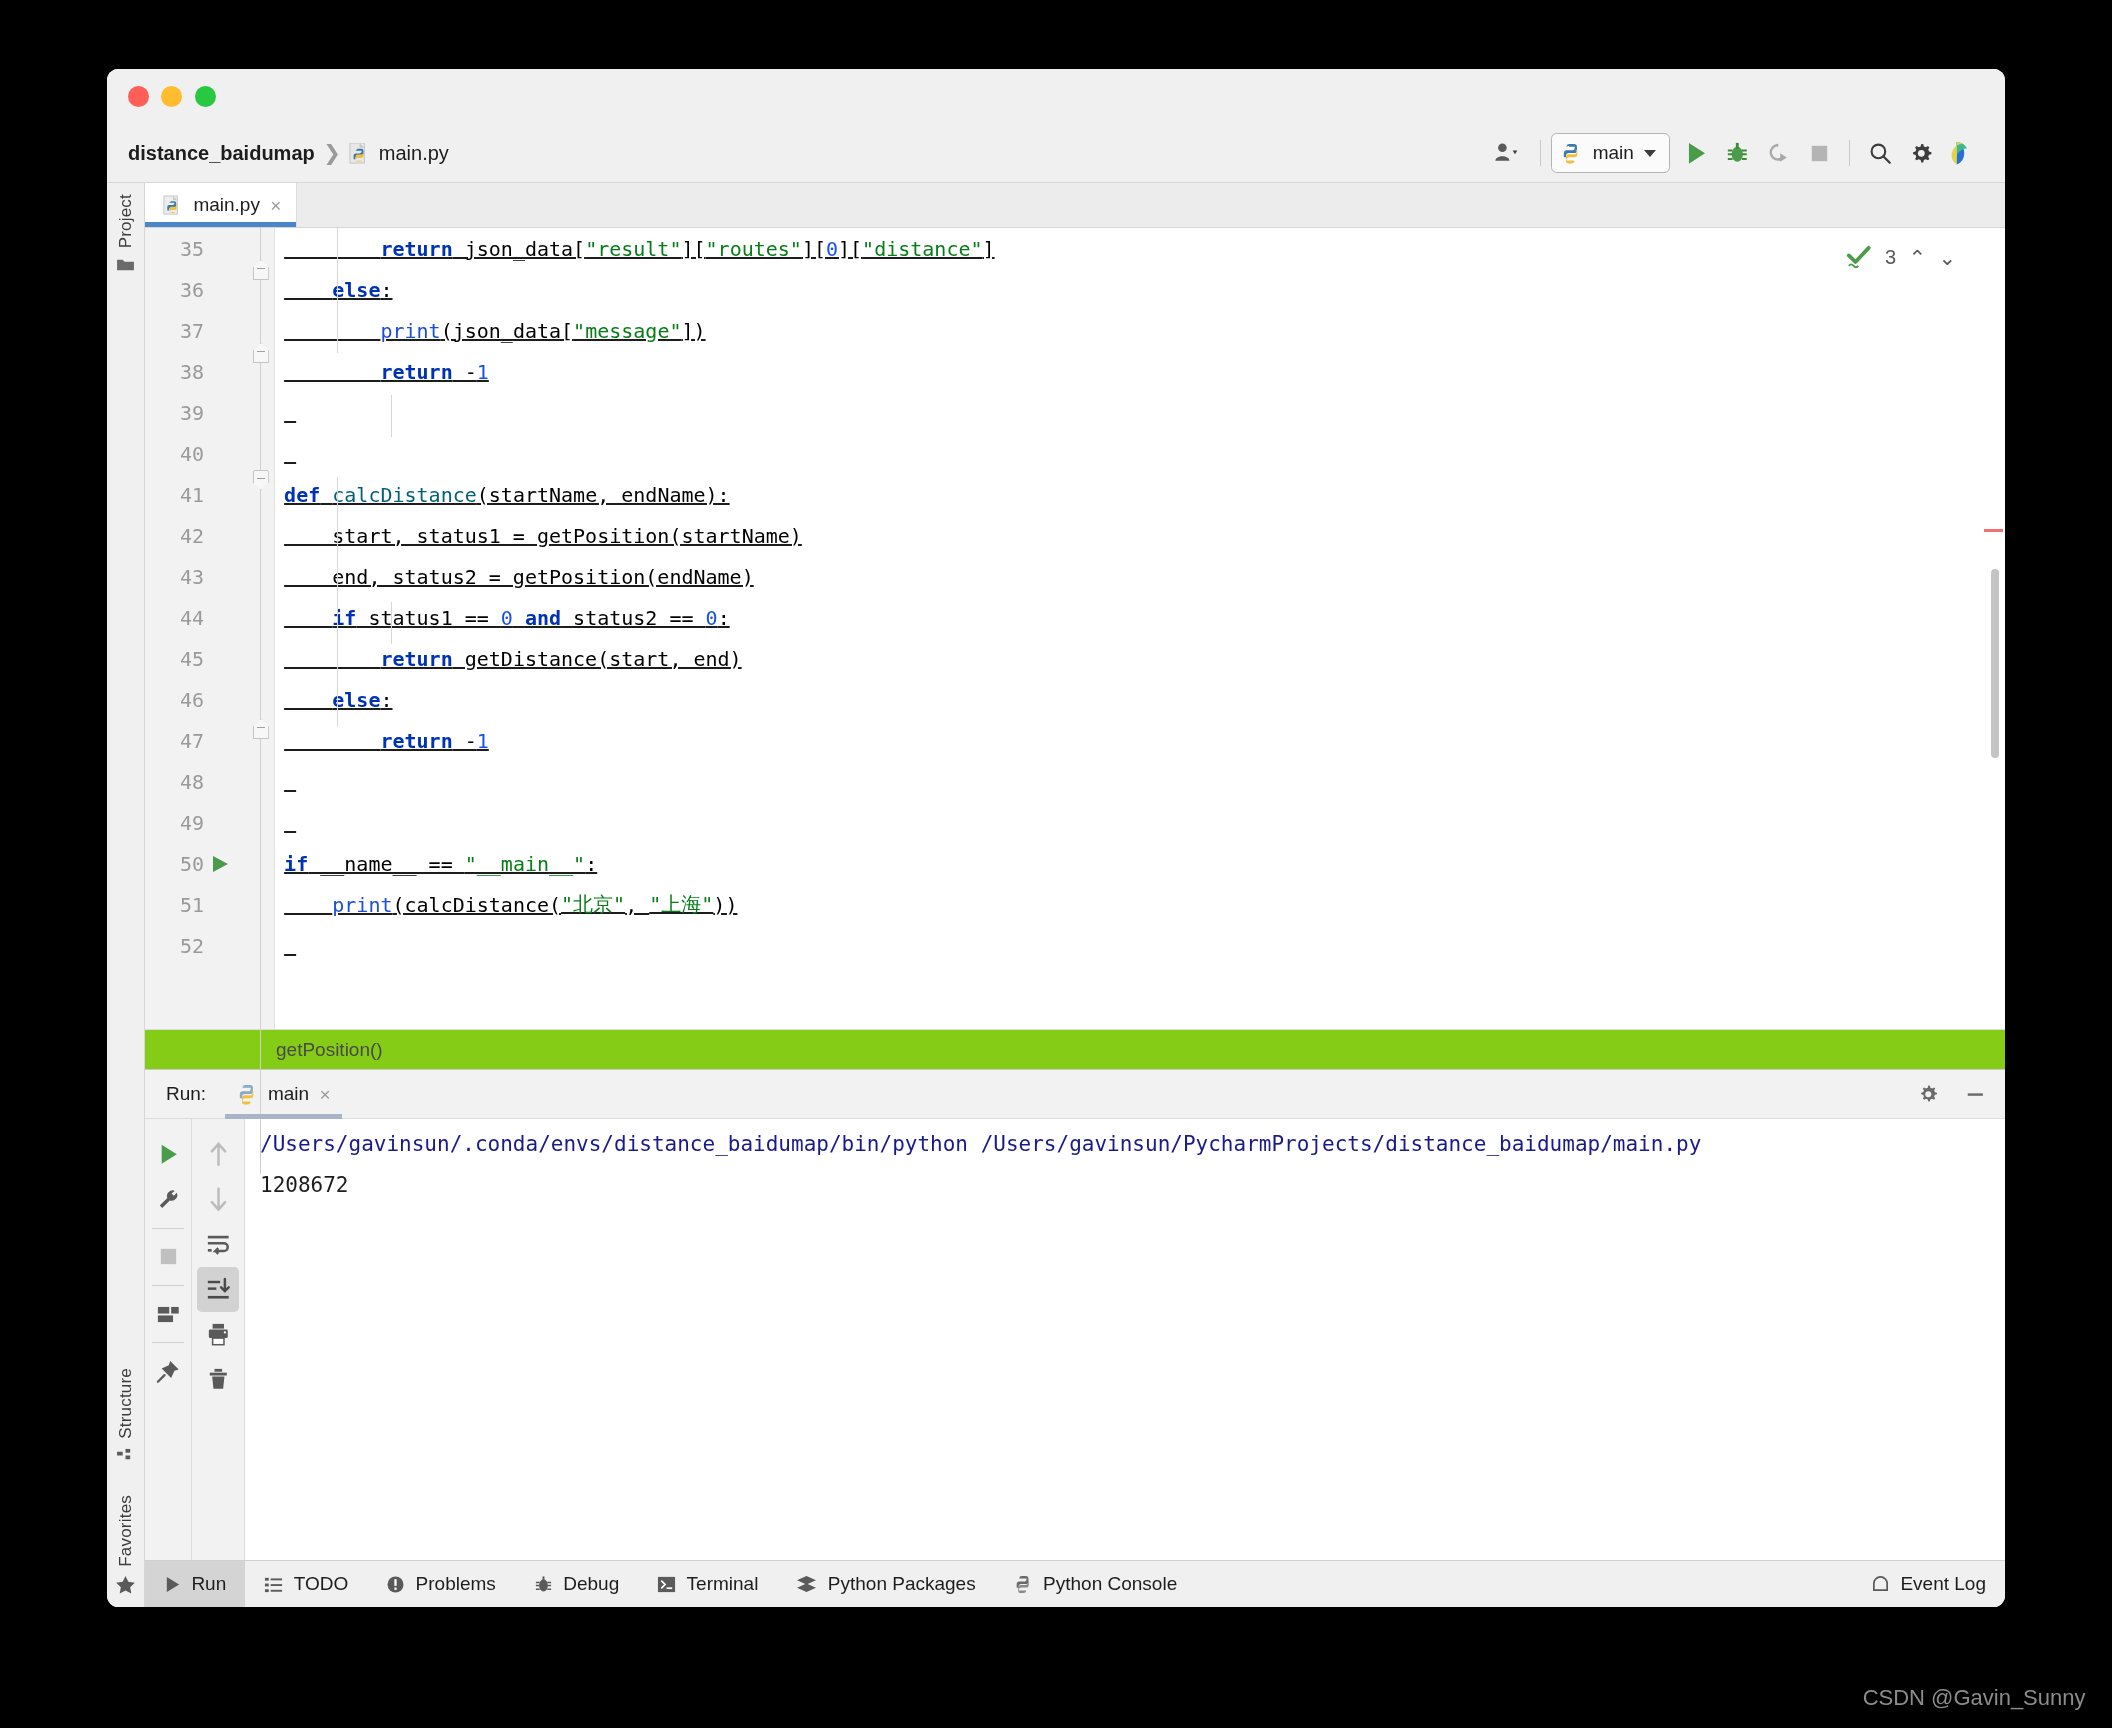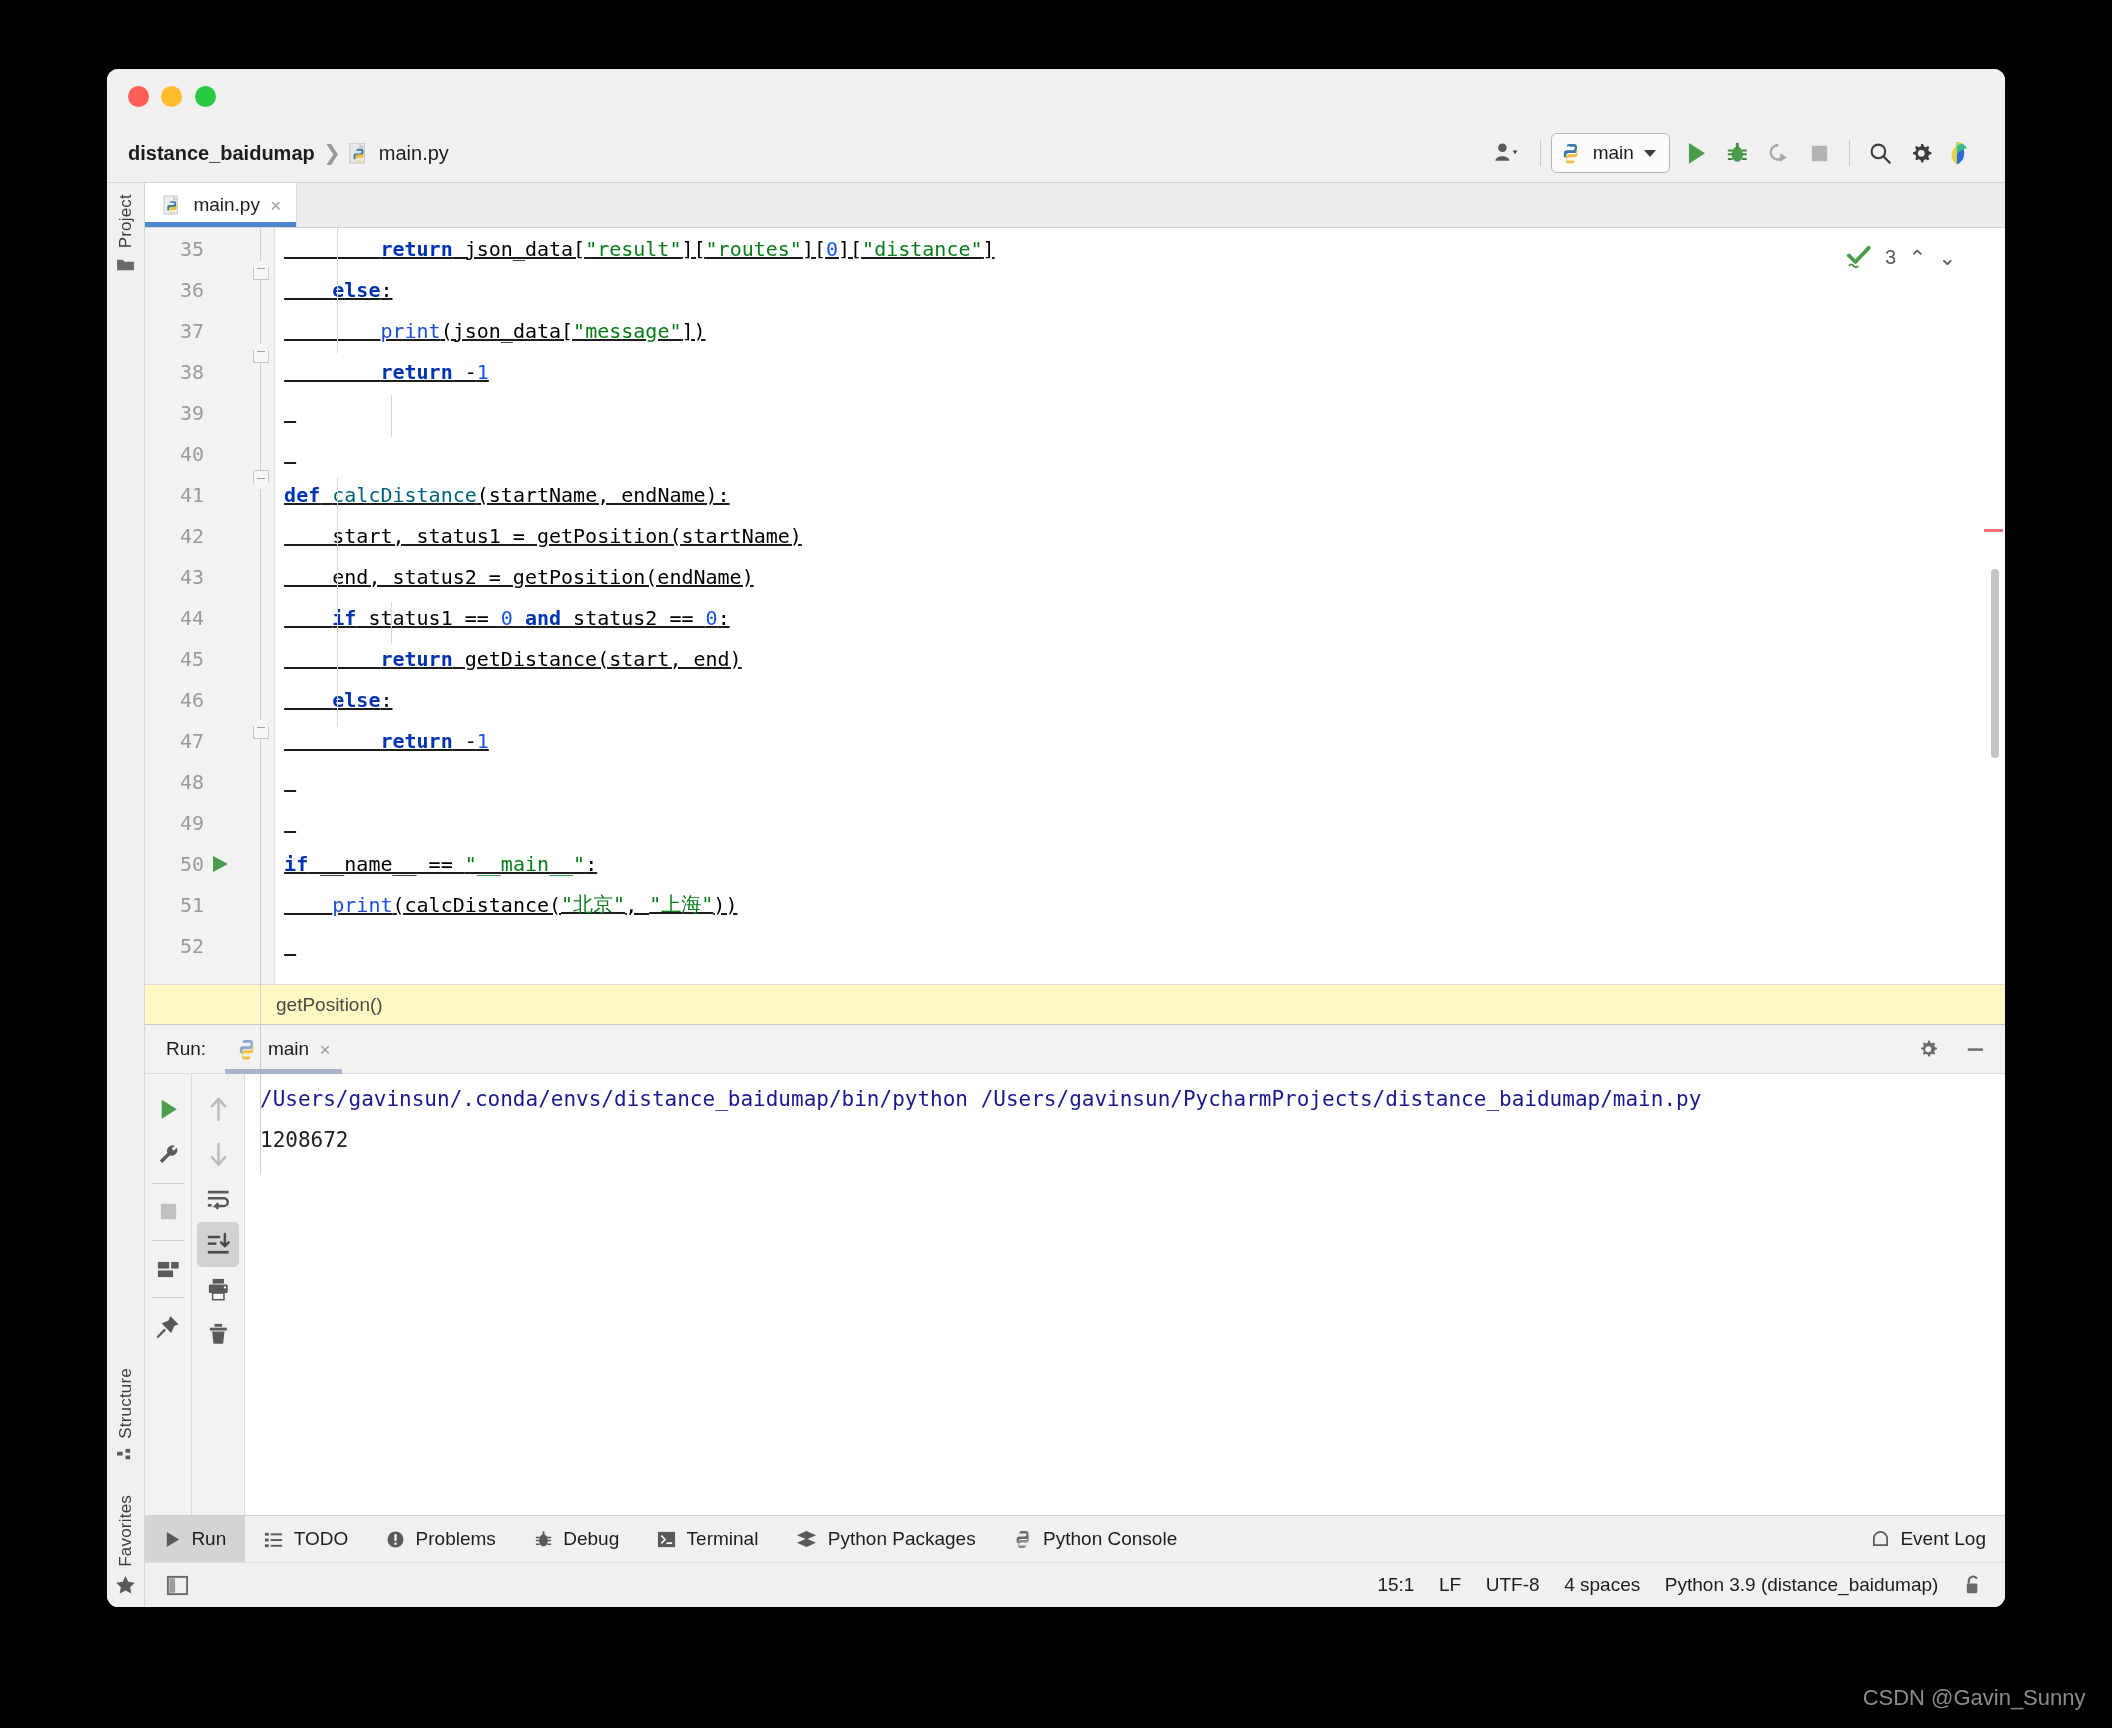--- a/index.html
+++ b/index.html
@@ -228,21 +228,21 @@
   .escroll {
     position: absolute; right: 5.7px; top: 341px; width: 8.5px; height: 189px;
     background: #c4c4c4; border-radius: 4.7px;
   }
   .emark {
     position: absolute; right: 1.9px; top: 301px; width: 19px; height: 2.8px; background: #f07171;
   }
 
   
   .editor-crumb {
-    height: 40px; background: #fef9c3;
+    height: 40px; background: #84cc16;
     border-top: 0.9px solid #dcdcdc;
     display: flex; align-items: center;
     padding-left: 131px;
     font-size: 19px; color: #4a4a4a;
     flex: 0 0 auto;
   }
 
   
   .runpanel { flex: 0 0 auto; display: flex; flex-direction: column; background: #f2f2f2; border-top: 0.9px solid #c8c8c8; }
   .runhead {
@@ -781,40 +781,19 @@
             <span>
               <svg width="19" height="19" viewBox="0 0 20 20">
                 <path d="M10 2 a7 7 0 0 1 7 7 v7 h-14 v-7 a7 7 0 0 1 7 -7 z" fill="none" stroke="#5a5a5a" stroke-width="1.8"></path>
               </svg>
             </span>
             <span>Event Log</span>
           </div>
         </div>
       </div>
 
-      <div class="statusbar">
-        <span>
-          <svg width="23" height="23" viewBox="0 0 24 24">
-            <rect x="2" y="3" width="20" height="18" fill="none" stroke="#6a6a6a" stroke-width="2"></rect>
-            <rect x="3.5" y="4.5" width="6" height="15" fill="#9a9a9a"></rect>
-          </svg>
-        </span>
-        <div class="status-right">
-          <span class="st-item">15:1</span>
-          <span class="st-item">LF</span>
-          <span class="st-item">UTF-8</span>
-          <span class="st-item">4 spaces</span>
-          <span class="st-item">Python 3.9 (distance_baidumap)</span>
-          <span>
-            <svg width="21" height="23" viewBox="0 0 22 24">
-              <path d="M6 10 v-3 a4.6 4.6 0 0 1 8.6 -2" fill="none" stroke="#6a6a6a" stroke-width="2.2"></path>
-              <rect x="4" y="10" width="11" height="10" rx="1.4" fill="#6a6a6a"></rect>
-            </svg>
-          </span>
-        </div>
-      </div>
 
     </div>
   </div>
 </div>
 
 <div class="watermark">CSDN @Gavin_Sunny</div>
 
 
 </body></html>

